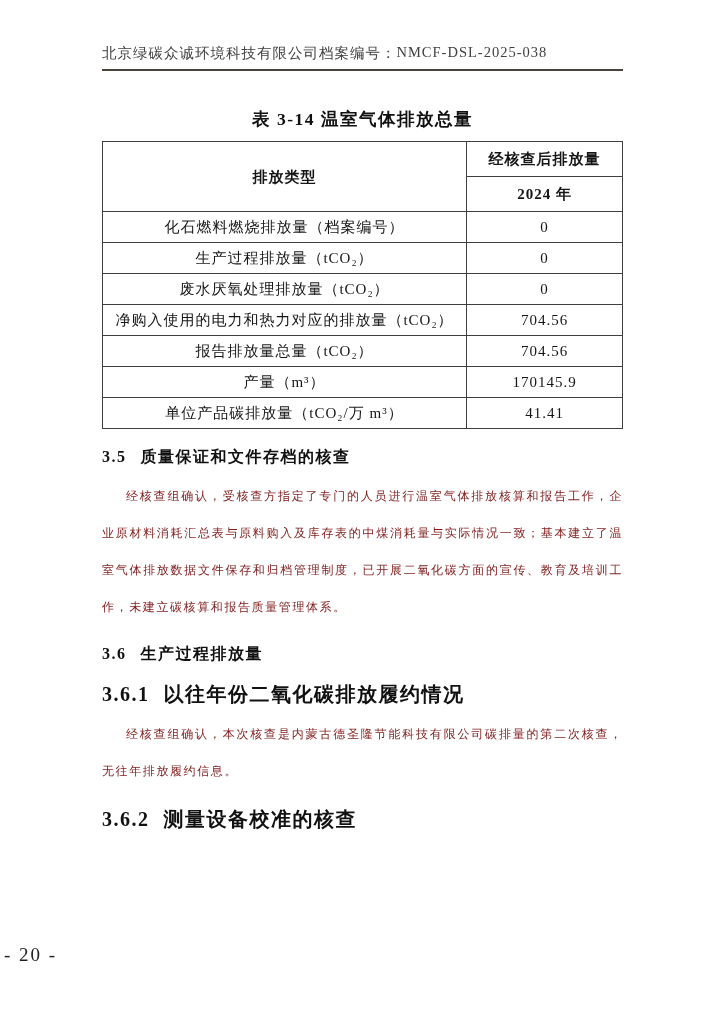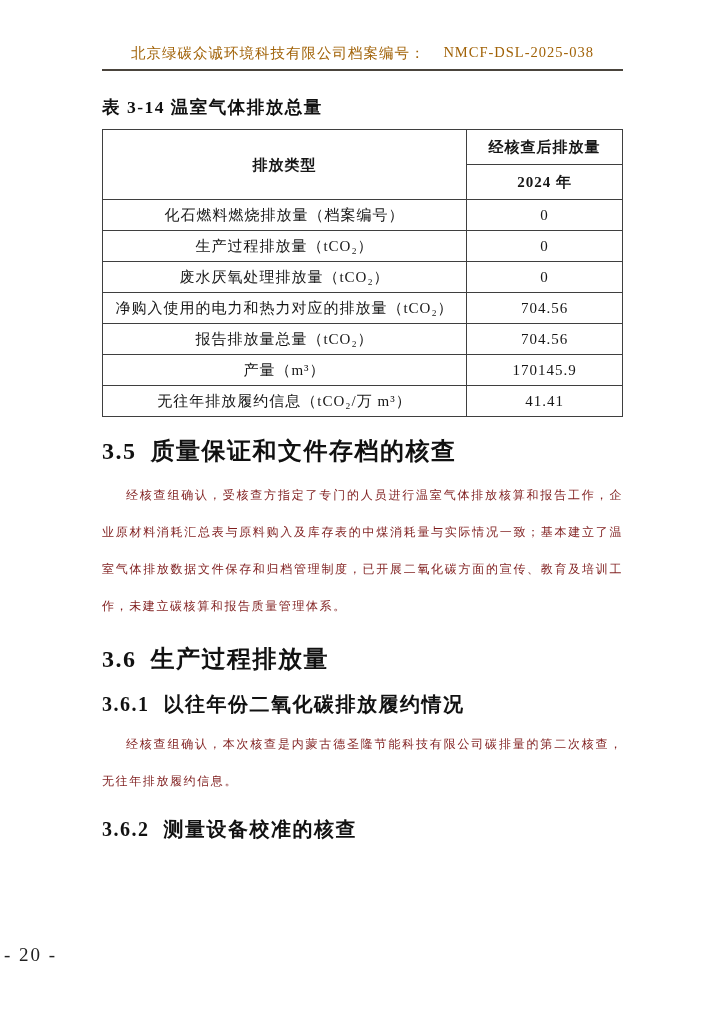--- a/index.html
+++ b/index.html
@@ -12,37 +12,38 @@
     font-family: "Liberation Serif", "DejaVu Serif", serif;
     color: #1c1c1c;
     box-sizing: border-box;
     padding: 44px 100px 0 102px;
     overflow: hidden;
   }
 
   
   .doc-header {
     display: flex;
-    justify-content: center;
+    justify-content: flex-start;
     align-items: baseline;
     font-size: 14.5px;
-    color: #a16207;
+    color: #404040;
     letter-spacing: 1px;
     padding-bottom: 6px;
     border-bottom: 2px solid #4a443c;
     margin-bottom: 20px;
   }
-  .doc-header .file-no { display: flex; gap: 18px; }
+  .doc-header .file-no { display: flex; gap: 0; }
 
   
   .table-title {
+    text-align: center;
     font-size: 17.5px;
     font-weight: bold;
     letter-spacing: 1.5px;
-    margin: 24px 0 10px 0;
+    margin: 36px 0 10px 0;
     color: #111;
   }
 
   
   table.emissions {
     width: 100%;
     border-collapse: collapse;
     font-size: 15px;
     color: #161616;
   }
@@ -53,21 +54,21 @@
     padding: 5px 4px;
     line-height: 20px;
     letter-spacing: 1px;
   }
   table.emissions th { font-weight: bold; }
   table.emissions .col-type { width: 70%; }
   table.emissions thead th { height: 24px; }
 
   
   .sec-h2 {
-    font-size: 24px;
+    font-size: 16px;
     font-weight: bold;
     color: #111;
     letter-spacing: 1.5px;
     margin: 18px 0 10px 0;
   }
   .sec-h3 {
     font-size: 20px;
     font-weight: bold;
     color: #111;
     letter-spacing: 1.5px;
@@ -141,21 +142,21 @@
       </tr>
       <tr>
         <td>报告排放量总量（tCO₂）</td>
         <td>704.56</td>
       </tr>
       <tr>
         <td>产量（m³）</td>
         <td>170145.9</td>
       </tr>
       <tr>
-        <td>无往年排放履约信息（tCO₂/万 m³）</td>
+        <td>单位产品碳排放量（tCO₂/万 m³）</td>
         <td>41.41</td>
       </tr>
     </tbody>
   </table>
 
   <div class="sec-h2">
     <span class="num">3.5</span><span>质量保证和文件存档的核查</span>
   </div>
   <p class="body-text">经核查组确认，受核查方指定了专门的人员进行温室气体排放核算和报告工作，企业原材料消耗汇总表与原料购入及库存表的中煤消耗量与实际情况一致；基本建立了温室气体排放数据文件保存和归档管理制度，已开展二氧化碳方面的宣传、教育及培训工作，未建立碳核算和报告质量管理体系。</p>
 

